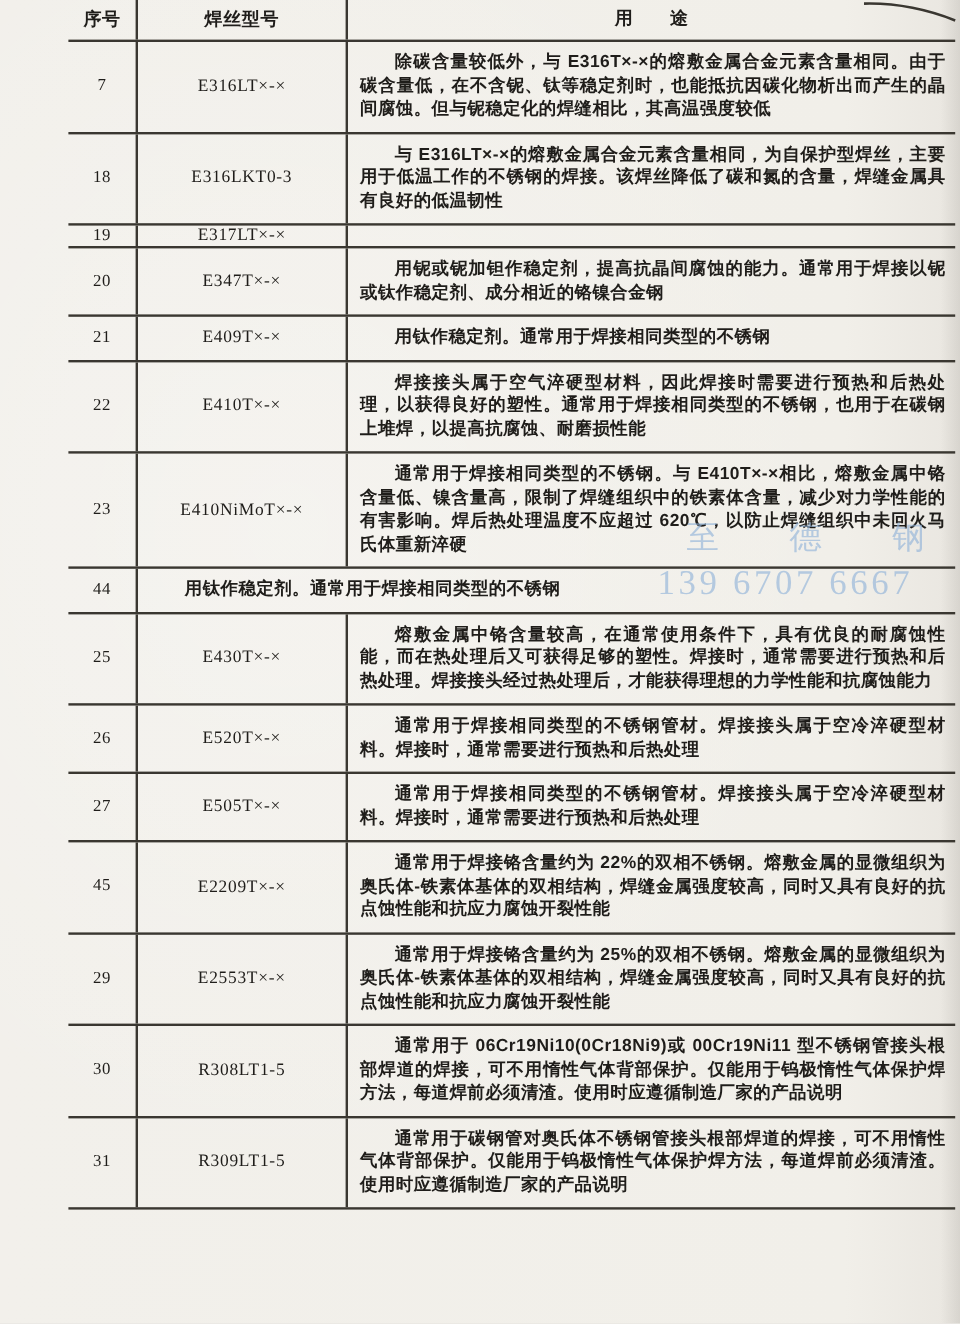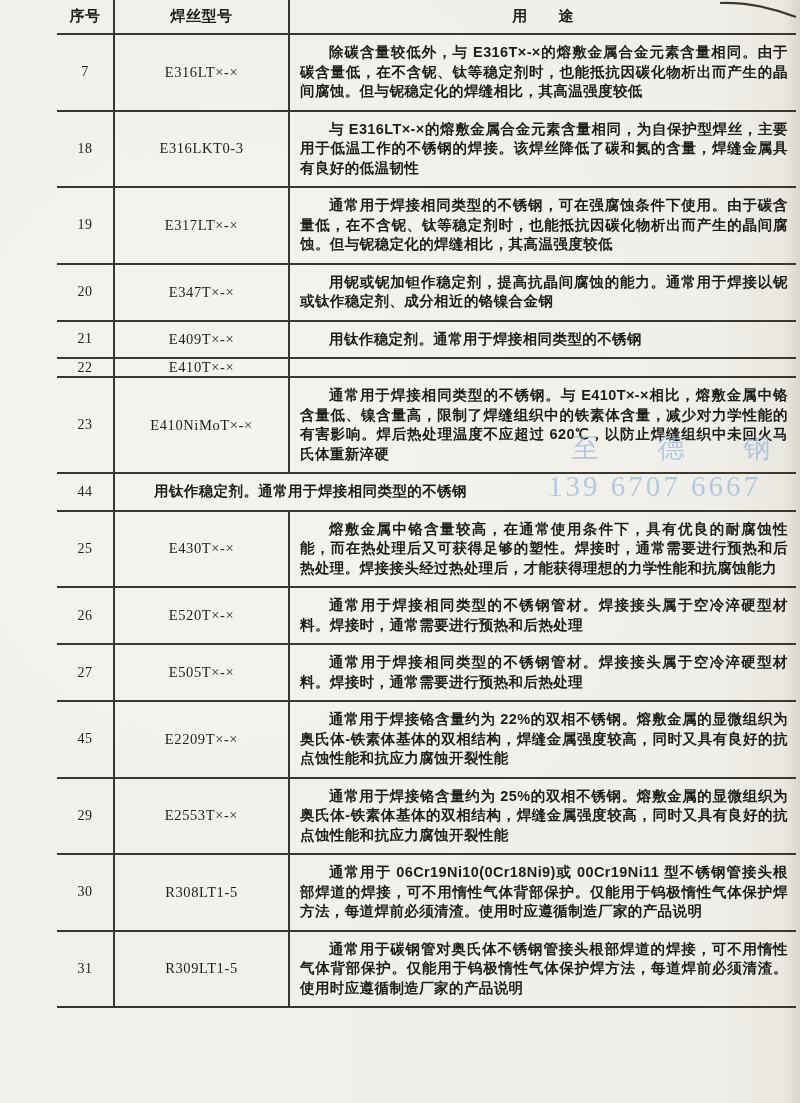--- a/index.html
+++ b/index.html
@@ -148,38 +148,38 @@
 
   <div class="trow">
     <div class="cell c1">18</div>
     <div class="cell c2">E316LKT0-3</div>
     <div class="cell c3">与 E316LT×-×的熔敷金属合金元素含量相同，为自保护型焊丝，主要用于低温工作的不锈钢的焊接。该焊丝降低了碳和氮的含量，焊缝金属具有良好的低温韧性</div>
   </div>
 
   <div class="trow">
     <div class="cell c1">19</div>
     <div class="cell c2">E317LT×-×</div>
-    <div class="cell c3">通常用于焊接相同类型的不锈钢，可在强腐蚀条件下使用。由于碳含量低，在不含铌、钛等稳定剂时，也能抵抗因碳化物析出而产生的晶间腐蚀。但与铌稳定化的焊缝相比，其高温强度较低</div>
   </div>
 
   <div class="trow">
     <div class="cell c1">20</div>
     <div class="cell c2">E347T×-×</div>
     <div class="cell c3">用铌或铌加钽作稳定剂，提高抗晶间腐蚀的能力。通常用于焊接以铌或钛作稳定剂、成分相近的铬镍合金钢</div>
   </div>
 
   <div class="trow">
     <div class="cell c1">21</div>
     <div class="cell c2">E409T×-×</div>
     <div class="cell c3">用钛作稳定剂。通常用于焊接相同类型的不锈钢</div>
   </div>
 
   <div class="trow">
     <div class="cell c1">22</div>
     <div class="cell c2">E410T×-×</div>
+    <div class="cell c3">焊接接头属于空气淬硬型材料，因此焊接时需要进行预热和后热处理，以获得良好的塑性。通常用于焊接相同类型的不锈钢，也用于在碳钢上堆焊，以提高抗腐蚀、耐磨损性能</div>
   </div>
 
   <div class="trow">
     <div class="cell c1">23</div>
     <div class="cell c2">E410NiMoT×-×</div>
     <div class="cell c3">通常用于焊接相同类型的不锈钢。与 E410T×-×相比，熔敷金属中铬含量低、镍含量高，限制了焊缝组织中的铁素体含量，减少对力学性能的有害影响。焊后热处理温度不应超过 620℃，以防止焊缝组织中未回火马氏体重新淬硬</div>
   </div>
 
   <div class="trow">
     <div class="cell c1">44</div>

